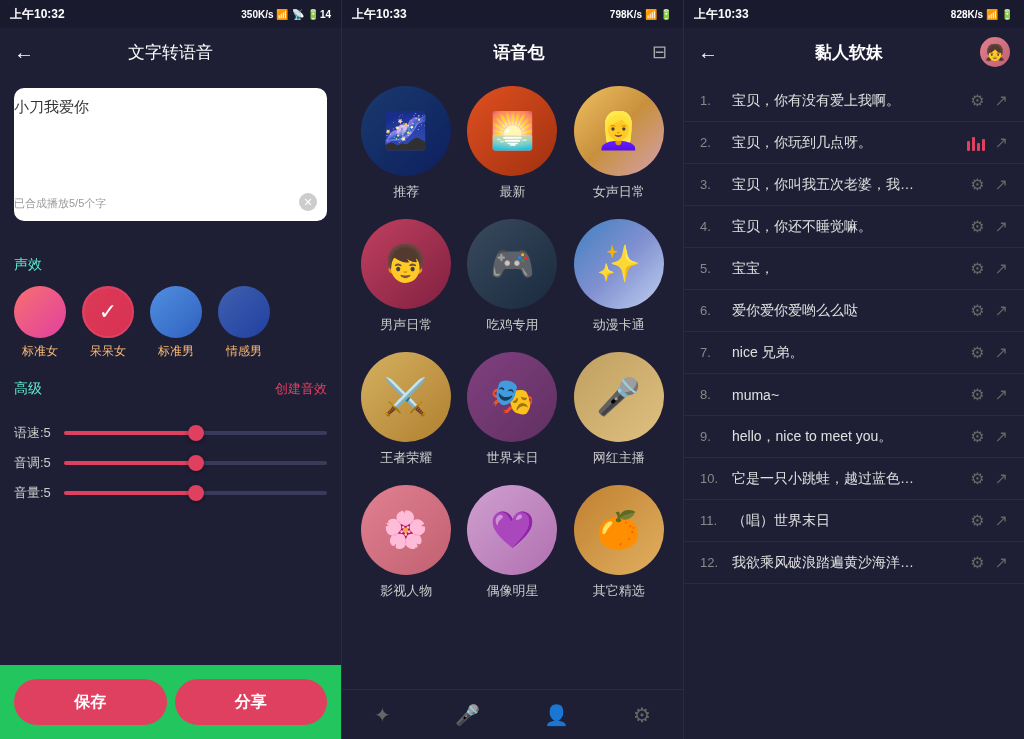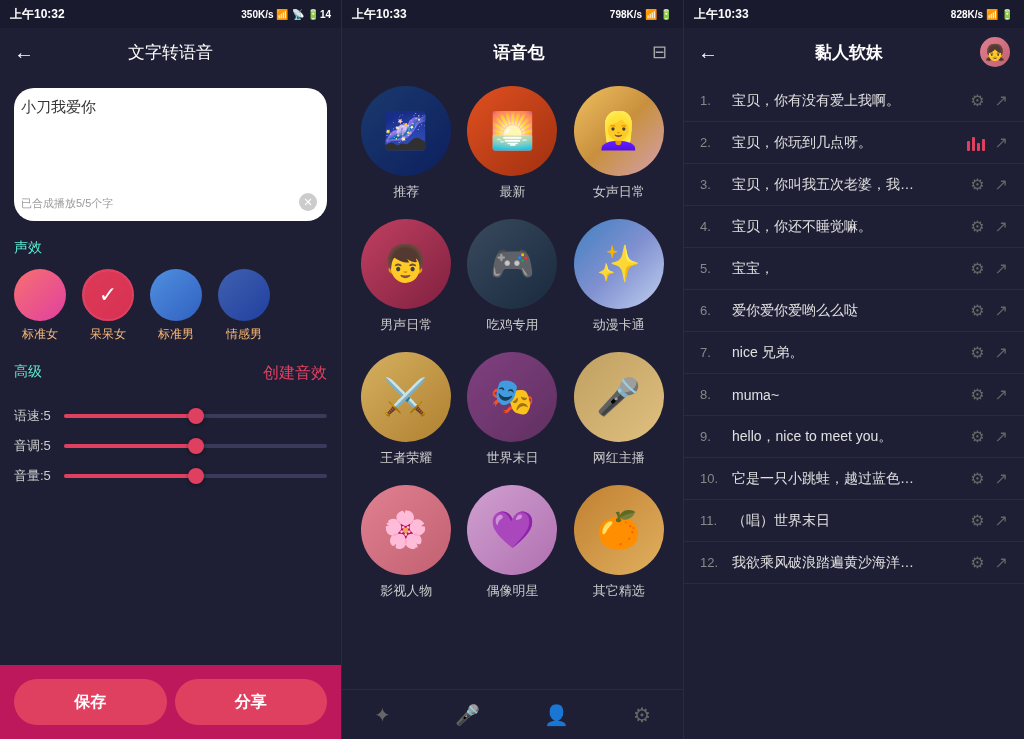--- a/index.html
+++ b/index.html
@@ -65,24 +65,24 @@
     }
 
     .tts-body {
       flex: 1;
       overflow-y: auto;
       padding: 12px 14px;
     }
 
     .tts-textarea-wrap {
       background: #fff;
-      border-radius: 20px;
-      padding: 10px 7px;
+      border-radius: 10px;
+      padding: 10px 0;
       position: relative;
-      margin-bottom: 18px;
+      margin-bottom: 35px;
     }
     .tts-textarea {
       width: 100%;
       min-height: 90px;
       border: none;
       outline: none;
       font-size: 15px;
       color: #333;
       resize: none;
       background: transparent;
@@ -163,21 +163,21 @@
     .av-cute { background: linear-gradient(135deg, #e06080, #c03060); }
     .av-boy  { background: linear-gradient(135deg, #5090e0, #3060c0); }
     .av-emo  { background: linear-gradient(135deg, #4060b0, #2040a0); }
 
     .advanced-row {
       display: flex;
       align-items: flex-start;
       justify-content: space-between;
       margin-bottom: 14px;
     }
-    .create-sfx { color: #e04060; font-size: 16px; cursor: pointer; }
+    .create-sfx { color: #e04060; font-size: 13px; cursor: pointer; }
 
     .slider-row {
       display: flex;
       align-items: center;
       margin-bottom: 12px;
     }
     .slider-label {
       color: #ccc;
       font-size: 13px;
       width: 50px;
@@ -204,21 +204,21 @@
       top: 50%;
       transform: translate(-50%, -50%);
       cursor: pointer;
       box-shadow: 0 1px 4px rgba(0,0,0,0.4);
     }
 
     .tts-footer {
       display: flex;
       gap: 8px;
       padding: 14px;
-      background: #be185d;
+      background: #22c55e;
       flex-shrink: 0;
     }
     .tts-btn {
       flex: 1;
       height: 46px;
       border: none;
       border-radius: 24px;
       font-size: 16px;
       font-weight: 600;
       cursor: pointer;

